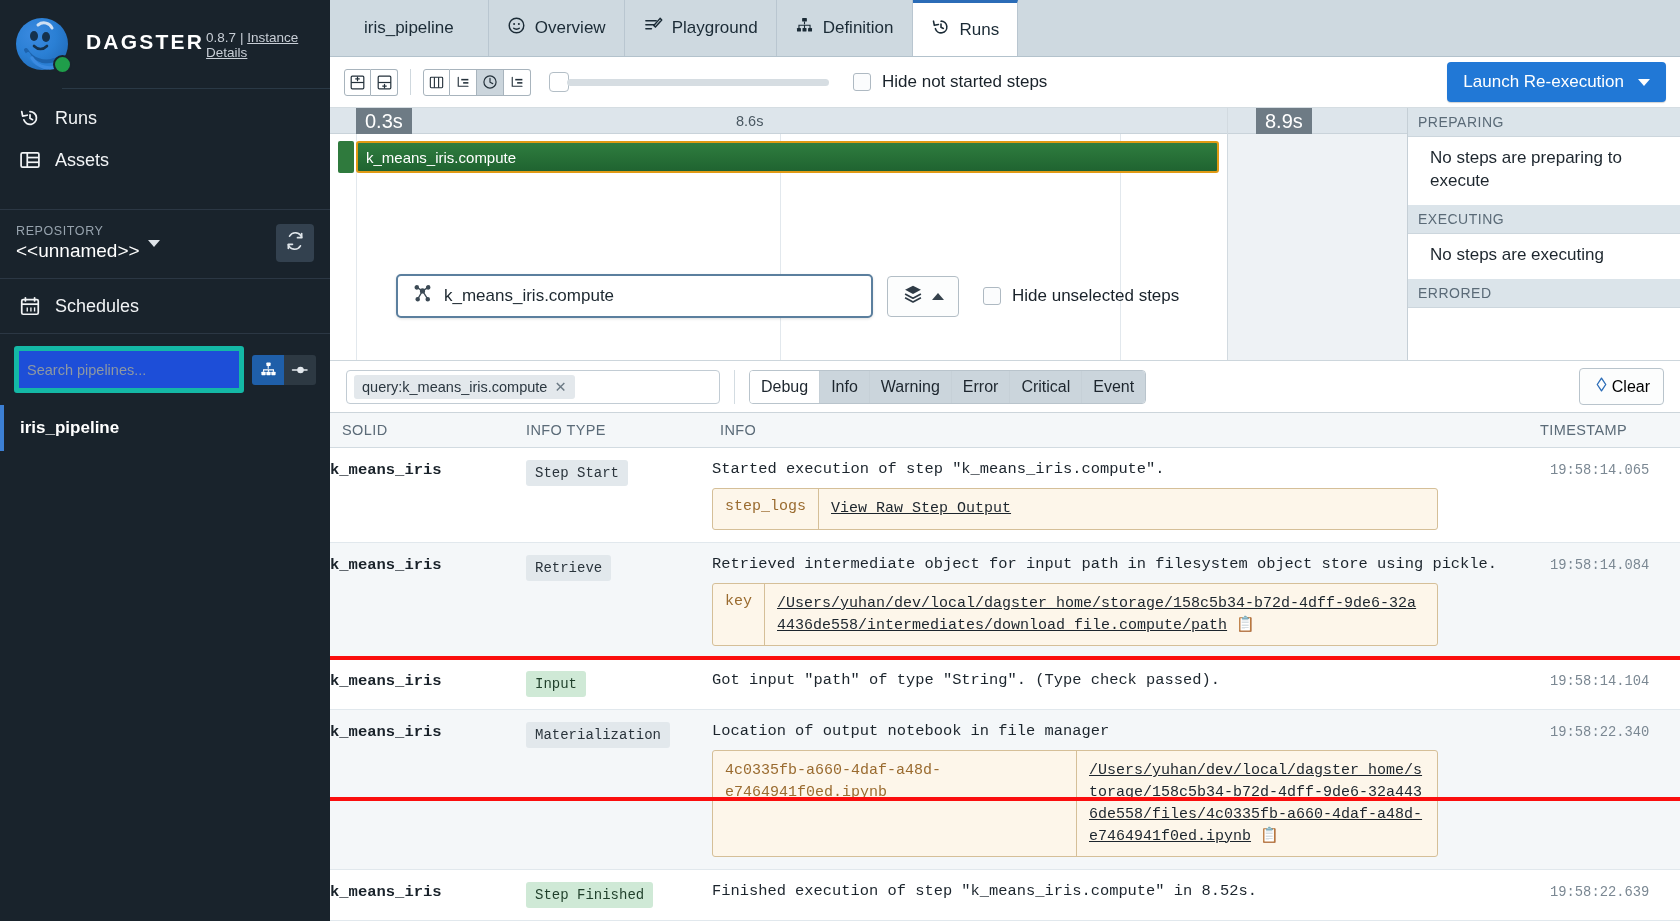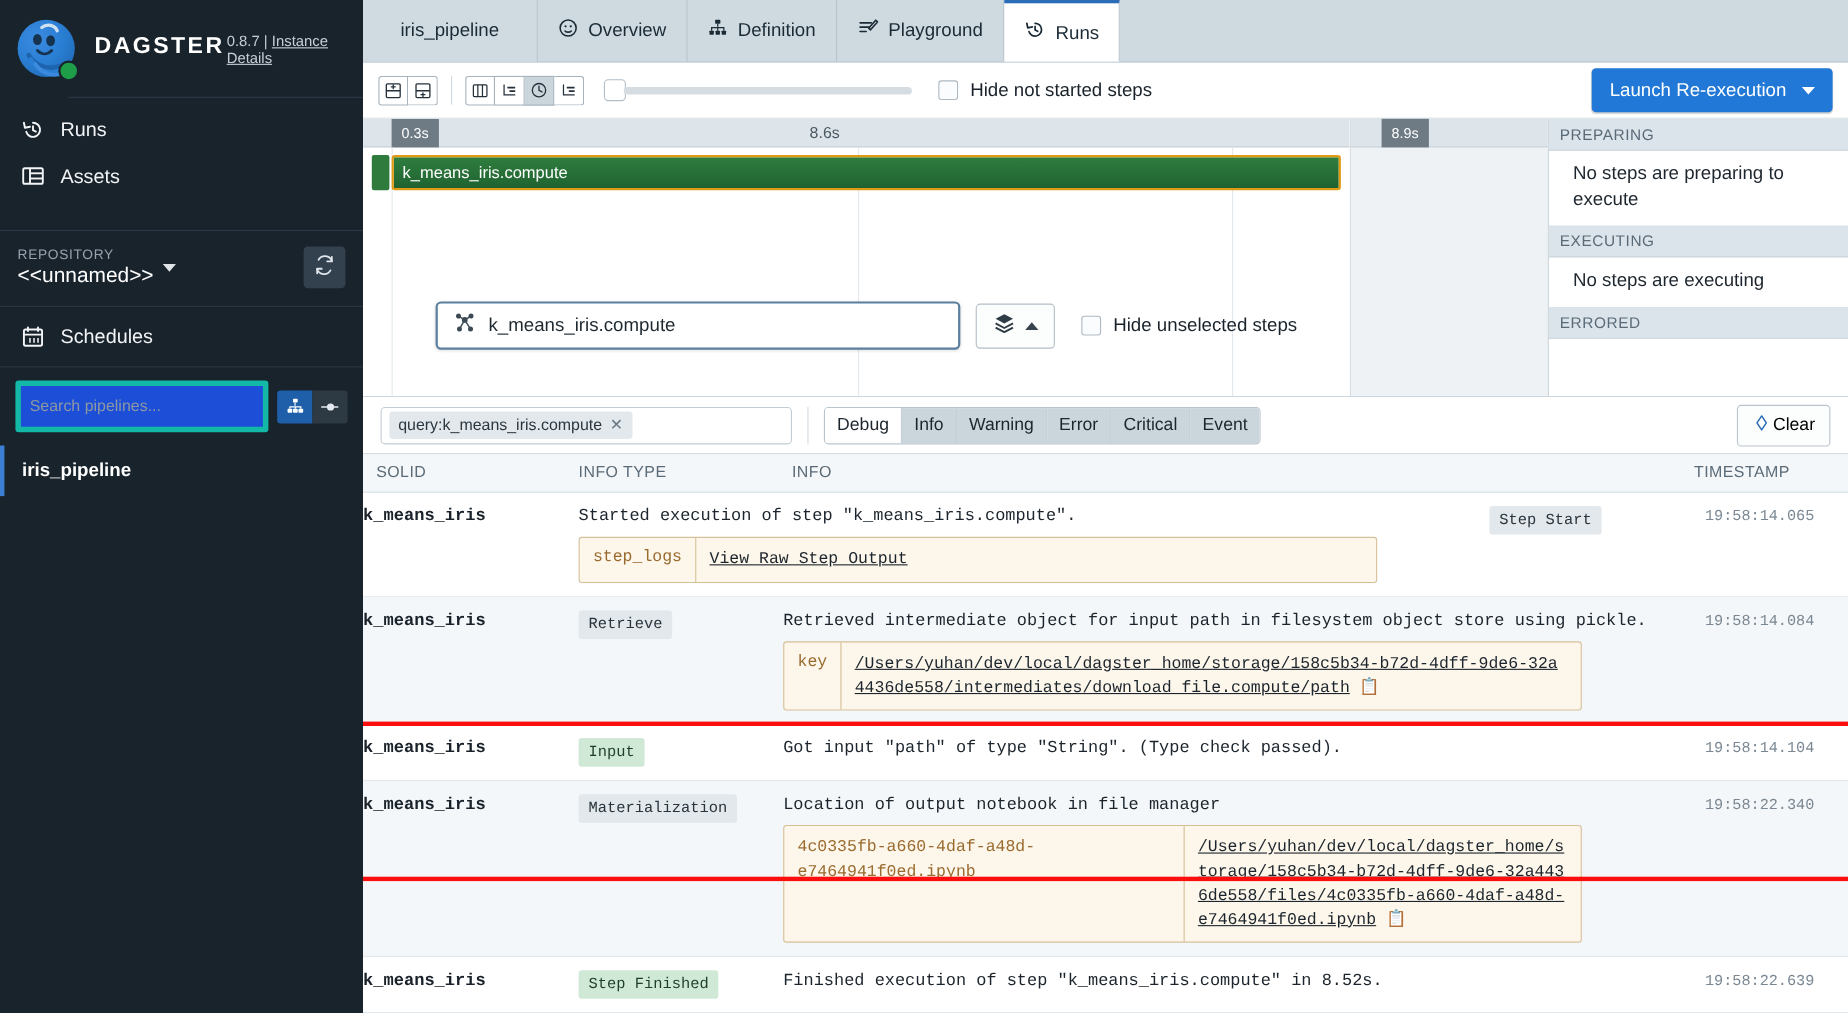--- a/index.html
+++ b/index.html
@@ -141,21 +141,21 @@
     cursor:pointer; box-shadow: 0 1px 1px rgba(0,0,0,0.18);
   }
   .caret-wh { width:0;height:0;border-left:6px solid transparent;border-right:6px solid transparent;border-top:7px solid #fff; }
 
   
   .gantt-zone { display:flex; height: 253px; border-bottom: 1px solid #cdd6dc; }
   .gantt-left { flex: 1; position: relative; background: #fff; overflow: hidden; }
   .gantt-ruler { height: 26px; background: #dde5eb; position: relative; border-bottom: 1px solid #c9d3da; }
   .time-tag {
     position:absolute; top:0; height:26px; line-height:26px;
-    background:#6e7b85; color:#fff; font-size:13px; padding: 0 9px;
+    background:#6e7b85; color:#fff; font-size:20px; padding: 0 9px;
   }
   .time-mid { position:absolute; top:0; height:26px; line-height:26px; font-size:14.5px; color:#4a5862; }
   .vline { position:absolute; top:26px; bottom:0; width:1px; background:#e2e8ed; }
   .bar-row { position: relative; height: 34px; margin-top: 7px; }
   .bar-stub { position:absolute; left:8px; top:0; width:16px; height:32px; background:#2f7a3d; border-radius:2px; }
   .bar-main {
     position:absolute; left:26px; top:0; height:32px;
     background: linear-gradient(#2f7d3f, #1f6330);
     border: 2px solid #e09a14; border-radius:3px;
     color:#fff; font-size:15px; display:flex; align-items:center; padding-left:8px;
@@ -380,40 +380,40 @@
             <circle cx="12" cy="12" r="9.2"></circle>
             <circle cx="9" cy="10" r="1.3" fill="#1b2b36" stroke="none"></circle>
             <circle cx="15" cy="10" r="1.3" fill="#1b2b36" stroke="none"></circle>
             <path d="M8.5 15.5c1.8 1.6 5.2 1.6 7 0" stroke-linecap="round"></path>
           </svg>
         </span>
         <span>Overview</span>
       </div>
       <div class="tab">
         <span>
+          <svg width="20" height="19" viewBox="0 0 24 24" fill="none" stroke="#1b2b36" stroke-width="1.9">
+            <line x1="3" y1="6" x2="16" y2="6" stroke-linecap="round"></line>
+            <line x1="3" y1="11" x2="13" y2="11" stroke-linecap="round"></line>
+            <line x1="3" y1="16" x2="10" y2="16" stroke-linecap="round"></line>
+            <path d="M21 3l-8 9 2 2 8-9z" stroke-linejoin="round"></path>
+          </svg>
+        </span>
+        <span>Playground</span>
+      </div>
+      <div class="tab">
+        <span>
           <svg width="19" height="19" viewBox="0 0 24 24" fill="#1b2b36">
             <rect x="9" y="2.5" width="6" height="4.6" rx="0.8"></rect>
             <rect x="2.5" y="15" width="5" height="4.6" rx="0.8"></rect>
             <rect x="9.5" y="15" width="5" height="4.6" rx="0.8"></rect>
             <rect x="16.5" y="15" width="5" height="4.6" rx="0.8"></rect>
             <path d="M12 7.1v3.4M5 15v-3.4h14V15M12 11.6V15" stroke="#1b2b36" stroke-width="1.4" fill="none"></path>
           </svg>
         </span>
         <span>Definition</span>
-      </div>
-      <div class="tab">
-        <span>
-          <svg width="20" height="19" viewBox="0 0 24 24" fill="none" stroke="#1b2b36" stroke-width="1.9">
-            <line x1="3" y1="6" x2="16" y2="6" stroke-linecap="round"></line>
-            <line x1="3" y1="11" x2="13" y2="11" stroke-linecap="round"></line>
-            <line x1="3" y1="16" x2="10" y2="16" stroke-linecap="round"></line>
-            <path d="M21 3l-8 9 2 2 8-9z" stroke-linejoin="round"></path>
-          </svg>
-        </span>
-        <span>Playground</span>
       </div>
       <div class="tab active">
         <span>
           <svg width="20" height="20" viewBox="0 0 24 24" fill="none" stroke="#1b2b36" stroke-width="1.9">
             <path d="M12 5a7 7 0 1 1-6.7 9" stroke-linecap="round"></path>
             <polyline points="3,5 4,10 9,9" stroke-linecap="round" stroke-linejoin="round"></polyline>
             <polyline points="12,8.5 12,12.3 14.8,13.8" stroke-linecap="round"></polyline>
           </svg>
         </span>
         <span>Runs</span>
@@ -575,28 +575,28 @@
     <div class="logtable">
       <div class="log-head">
         <div class="c-solid">SOLID</div>
         <div class="c-event">INFO TYPE</div>
         <div class="c-info">INFO</div>
         <div class="c-time">TIMESTAMP</div>
       </div>
 
       <div class="log-row">
         <div class="cell c-solid"><span class="solid-name">k_means_iris</span></div>
+        <div class="cell c-event"><span class="evt">Step Start</span></div>
         <div class="cell c-info">
           <div class="info-text">Started execution of step "k_means_iris.compute".</div>
           <div class="metabox">
             <div class="metakey">step_logs</div>
             <div class="metaval"><a href="#">View Raw Step Output</a></div>
           </div>
         </div>
-        <div class="cell c-event"><span class="evt">Step Start</span></div>
         <div class="cell c-time"><span class="ts">19:58:14.065</span></div>
       </div>
 
       <div class="log-row alt">
         <div class="cell c-solid"><span class="solid-name">k_means_iris</span></div>
         <div class="cell c-event"><span class="evt">Retrieve</span></div>
         <div class="cell c-info">
           <div class="info-text">Retrieved intermediate object for input path in filesystem object store using pickle.</div>
           <div class="metabox">
             <div class="metakey">key</div>

